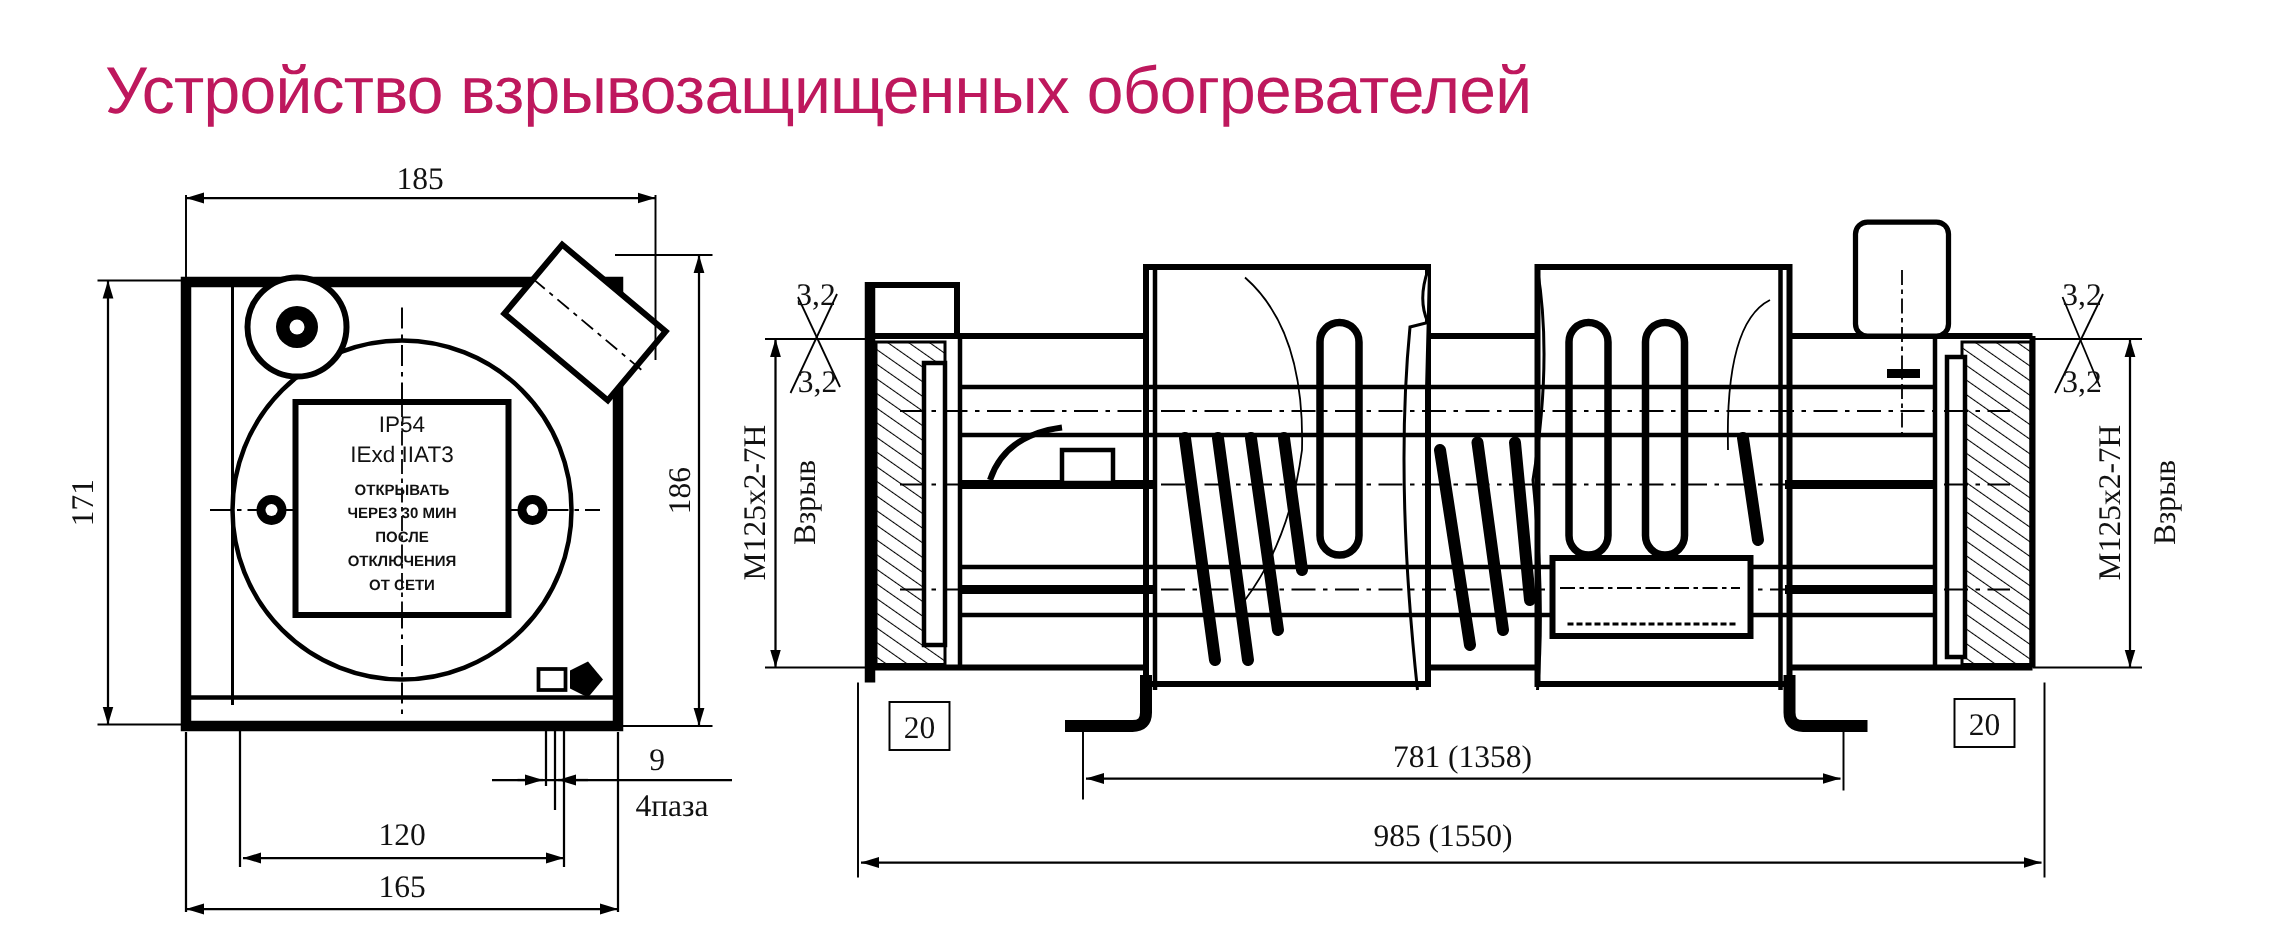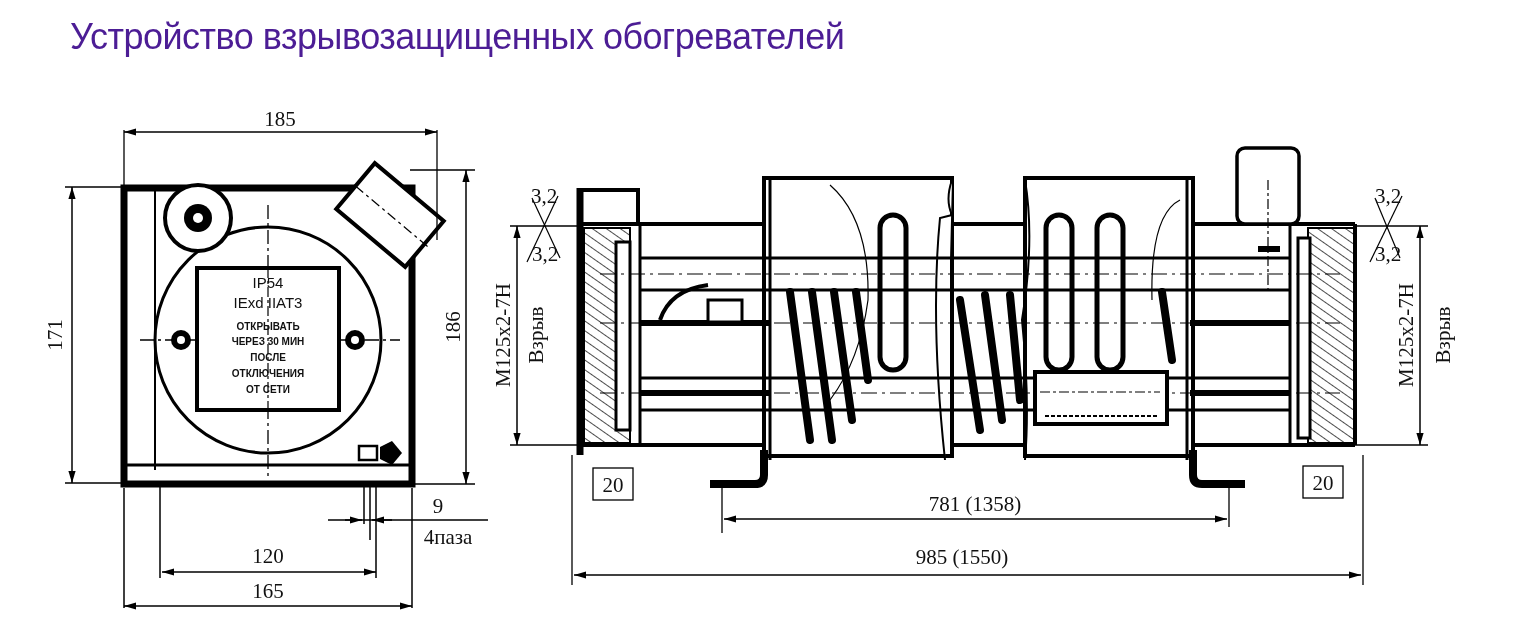--- a/index.html
+++ b/index.html
@@ -1,17 +1,17 @@
 <!DOCTYPE html>
 <html><head>
 <meta charset="utf-8">
 <style>
   html, body { margin:0; padding:0; background:#ffffff; }
   body { width:1529px; height:624px; position:relative; overflow:hidden; font-family:"Liberation Sans", sans-serif; color:#000; }
-  .title { position:absolute; left:70px; top:16px; font-family:"Liberation Sans", sans-serif; font-size:36px; font-weight:400; letter-spacing:-0.5px; color:#4c1d95; white-space:nowrap; }
+  .title { position:absolute; left:70px; top:36px; font-family:"Liberation Sans", sans-serif; font-size:44px; font-weight:400; letter-spacing:-0.5px; color:#be185d; white-space:nowrap; }
   svg.drawing { position:absolute; left:0; top:0; }
   .dim { font-family:"Liberation Serif", serif; font-size:21px; fill:#111; }
   .plate { font-family:"Liberation Sans", sans-serif; fill:#111; }
 </style>
 </head>
 <body>
 
 <div class="title">Устройство взрывозащищенных обогревателей</div>
 
 <svg class="drawing" width="1529" height="624" viewBox="0 0 1529 624">

